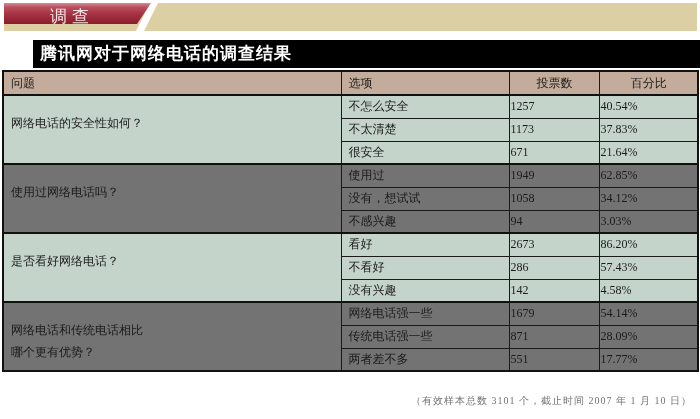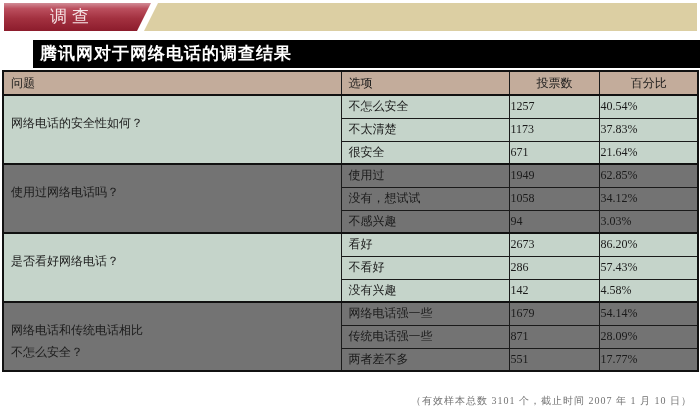--- a/index.html
+++ b/index.html
@@ -15,21 +15,21 @@
   .tab-strip {
     position:absolute; top:3px; left:4px; width:693px; height:28px;
     background:#dccfa3;
   }
   .tab-gap {
     position:absolute; top:3px; left:4px; width:160px; height:28px;
     background:#ffffff; z-index:2;
     clip-path:polygon(146px 0, 154px 0, 140px 100%, 132px 100%);
   }
   .survey-tab {
-    position:absolute; top:3px; left:4px; width:150px; height:28px; z-index:3;
+    position:absolute; top:3px; left:4px; width:150px; height:21px; z-index:3;
     clip-path:polygon(0 0, 147px 0, 133px 100%, 0 100%);
     background:linear-gradient(180deg,#d18c96 0%, #bb4f5e 20%, #a33140 55%, #8c1c2c 100%);
     color:#f5e2e4; text-align:center; line-height:28px;
     font-size:17px; letter-spacing:5px; padding-right:14px;
   }
 
   
   .title-bar {
     position:absolute; top:40px; left:1px; width:695px; height:28px;
     background:#000000; color:#ffffff; font-size:17px; font-weight:bold;
@@ -150,21 +150,21 @@
     </tr>
     <tr class="green">
       <td class="opt">没有兴趣</td>
       <td class="num">142</td>
       <td class="num">4.58%</td>
     </tr>
 
     <tr class="yellow group-start">
       <td class="q" rowspan="3">
         <div>网络电话和传统电话相比</div>
-        <div>不怎么安全？</div>
+        <div>哪个更有优势？</div>
       </td>
       <td class="opt">网络电话强一些</td>
       <td class="num">1679</td>
       <td class="num">54.14%</td>
     </tr>
     <tr class="yellow">
       <td class="opt">传统电话强一些</td>
       <td class="num">871</td>
       <td class="num">28.09%</td>
     </tr>

